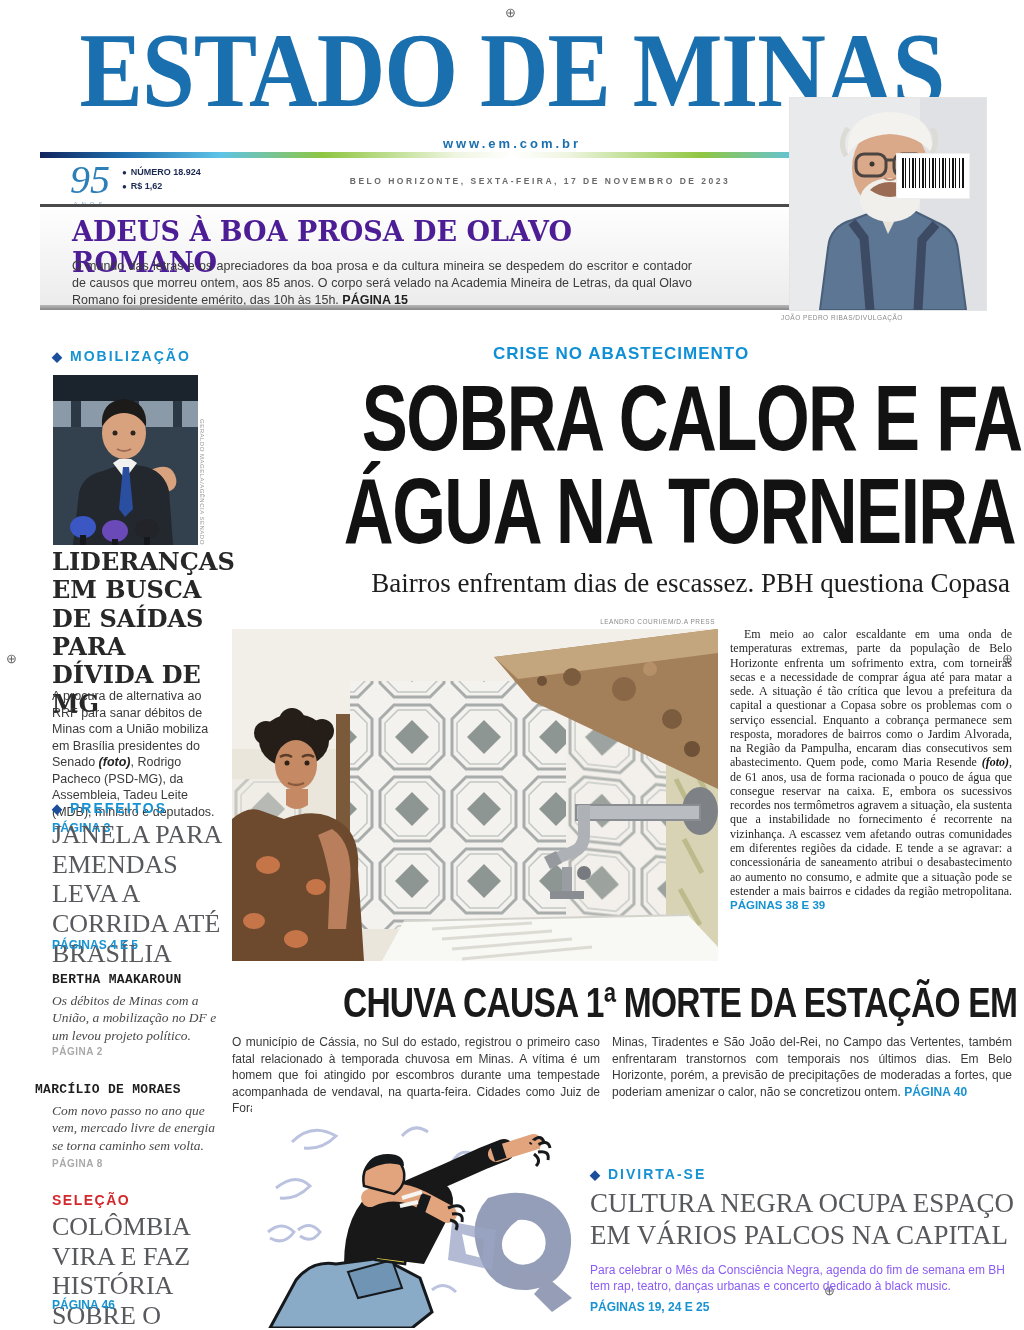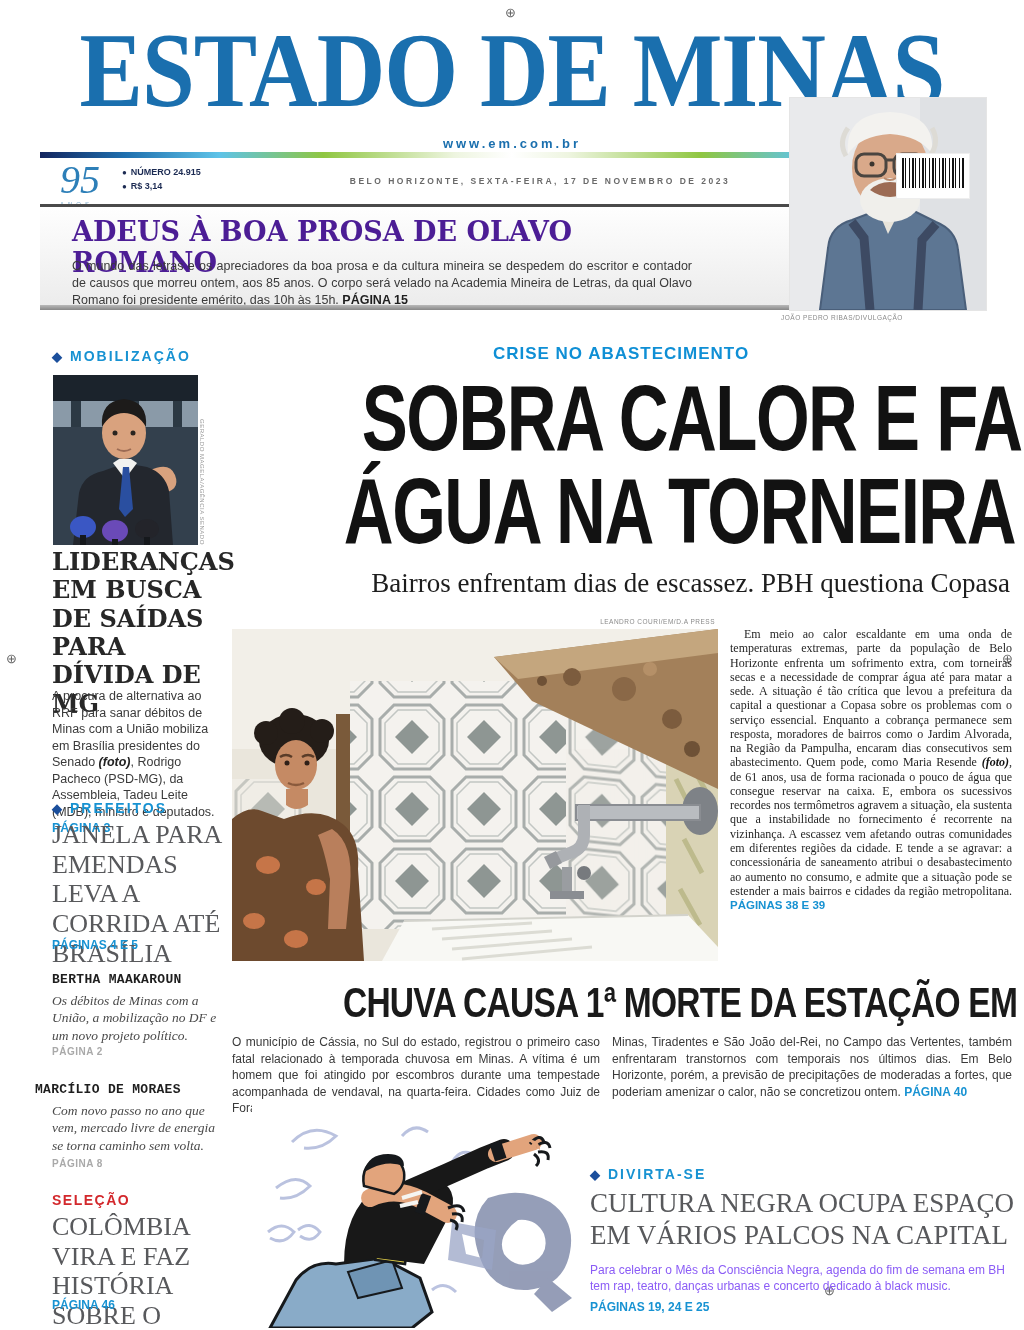--- a/index.html
+++ b/index.html
@@ -8,21 +8,21 @@
   .abs{position:absolute;}
   .regmark{color:#666;font-size:13px;line-height:1;}
   
   .masthead{left:40px;top:18px;width:944px;text-align:center;color:#1a6fae;
     font-family:"Liberation Serif",serif;font-weight:bold;font-size:95px;line-height:1;
     transform:scaleY(1.12);transform-origin:top center;letter-spacing:-1px;white-space:nowrap;}
   .website{left:40px;top:136px;width:944px;text-align:center;color:#1a6fae;
     font-weight:bold;font-size:13px;letter-spacing:3px;}
   .strip-masthead{left:40px;top:152px;width:944px;height:6px;
     background:linear-gradient(90deg,#13255e 0%,#1f6fae 9%,#5ec3e8 19%,#8fc641 30%,#eef5e0 44%,#ffffff 50%,#eef5e0 56%,#8fc641 70%,#5ec3e8 81%,#1f6fae 91%,#13255e 100%);}
-  .logo95{left:60px;top:160px;width:60px;text-align:left;}
+  .logo95{left:60px;top:160px;width:60px;text-align:center;}
   .logo95 .n95{font-family:"Liberation Serif",serif;font-style:italic;color:#2d7fb8;font-size:40px;line-height:1;}
   .logo95 .anos{color:#7aa8c8;font-size:6px;letter-spacing:4px;margin-top:1px;}
   .edition{left:122px;top:166px;font-size:9px;font-weight:bold;color:#1b2a52;line-height:1.5;}
   .edition .dot{color:#1b2a52;font-size:8px;margin-right:4px;}
   .dateline{left:300px;top:176px;width:480px;text-align:center;color:#6a6a6a;
     font-size:8.5px;font-weight:bold;letter-spacing:2.5px;}
   .barcode{left:896px;top:153px;width:72px;height:44px;background:#fff;border:1px solid #eee;z-index:7;}
   .barcode .bars{margin:4px 5px 0 5px;height:30px;
     background:repeating-linear-gradient(90deg,#111 0 2px,#fff 2px 3px,#111 3px 4px,#fff 4px 7px,#111 7px 8px,#fff 8px 10px);}
   .rule-dark{left:40px;top:204px;width:944px;height:3px;background:#4a4a4a;}
@@ -102,22 +102,22 @@
 
   <div class="abs masthead">ESTADO DE MINAS</div>
   <div class="abs website">www.em.com.br</div>
   <div class="abs strip-masthead"></div>
 
   <div class="abs logo95">
     <div class="n95">95</div>
     <div class="anos">ANOS</div>
   </div>
   <div class="abs edition">
-    <div><span class="dot">●</span><span>NÚMERO 24.915</span></div>
-    <div><span class="dot">●</span><span>R$ 3,14</span></div>
+    <div><span class="dot">●</span><span>NÚMERO 18.924</span></div>
+    <div><span class="dot">●</span><span>R$ 1,62</span></div>
   </div>
   <div class="abs dateline">BELO HORIZONTE, SEXTA-FEIRA, 17 DE NOVEMBRO DE 2023</div>
 
   <div class="abs barcode">
       <div class="bars"></div>
     </div>
 
   <div class="abs rule-dark"></div>
 
   <div class="abs obit-band"></div>
@@ -180,21 +180,21 @@
   <div class="abs cred-vert">GERALDO MAGELA/AGÊNCIA SENADO</div>
 
   <div class="abs head-slab head-lider">LIDERANÇAS EM BUSCA DE SAÍDAS PARA DÍVIDA DE MG</div>
   <p class="abs text-mob" style="margin:0;"><span>A procura de alternativa ao RRF para sanar débitos de Minas com a União mobiliza em Brasília presidentes do Senado </span><b><i>(foto)</i></b><span>, Rodrigo Pacheco (PSD-MG), da Assembleia, Tadeu Leite (MDB), ministro e deputados. </span><b class="pageref">PÁGINA 3</b></p>
 
   <div class="abs kicker kick-pref"><span class="dia">◆</span><span>PREFEITOS</span></div>
   <div class="abs head-serif-gray head-janela">JANELA PARA EMENDAS LEVA A CORRIDA ATÉ BRASÍLIA</div>
   <div class="abs ref-janela">PÁGINAS 4 E 5</div>
 
   <div class="abs colname bertha-name">BERTHA MAAKAROUN</div>
-  <div class="abs coltext bertha-text">Os débitos de Minas com a União, a mobilização no DF e um novo projeto político.</div>
+  <div class="abs coltext bertha-text">Os débitos de Minas com a União, a mobilização no DF e um levou projeto político.</div>
   <div class="abs colref bertha-ref">PÁGINA 2</div>
 
   <div class="abs colname marcilio-name">MARCÍLIO DE MORAES</div>
   <div class="abs coltext marcilio-text">Com novo passo no ano que vem, mercado livre de energia se torna caminho sem volta.</div>
   <div class="abs colref marcilio-ref">PÁGINA 8</div>
 
   <div class="abs kick-sel">SELEÇÃO</div>
   <div class="abs head-serif-gray head-colombia">COLÔMBIA VIRA E FAZ HISTÓRIA SOBRE O BRASIL</div>
   <div class="abs ref-colombia">PÁGINA 46</div>
 

